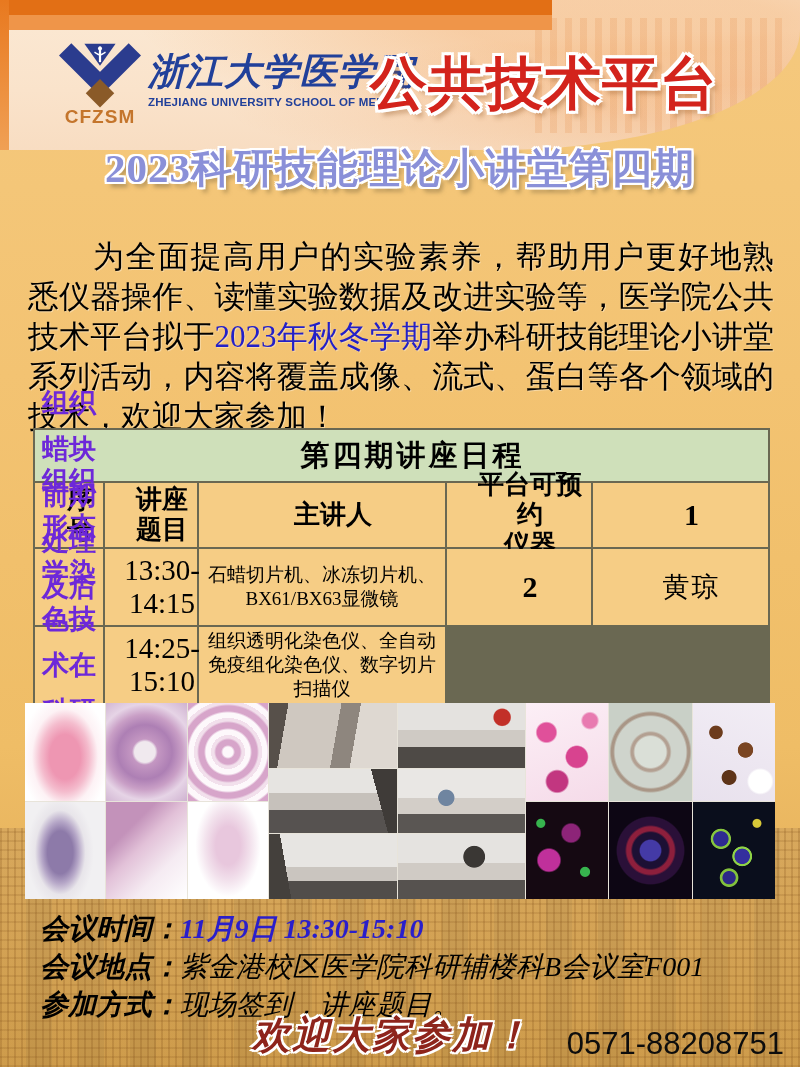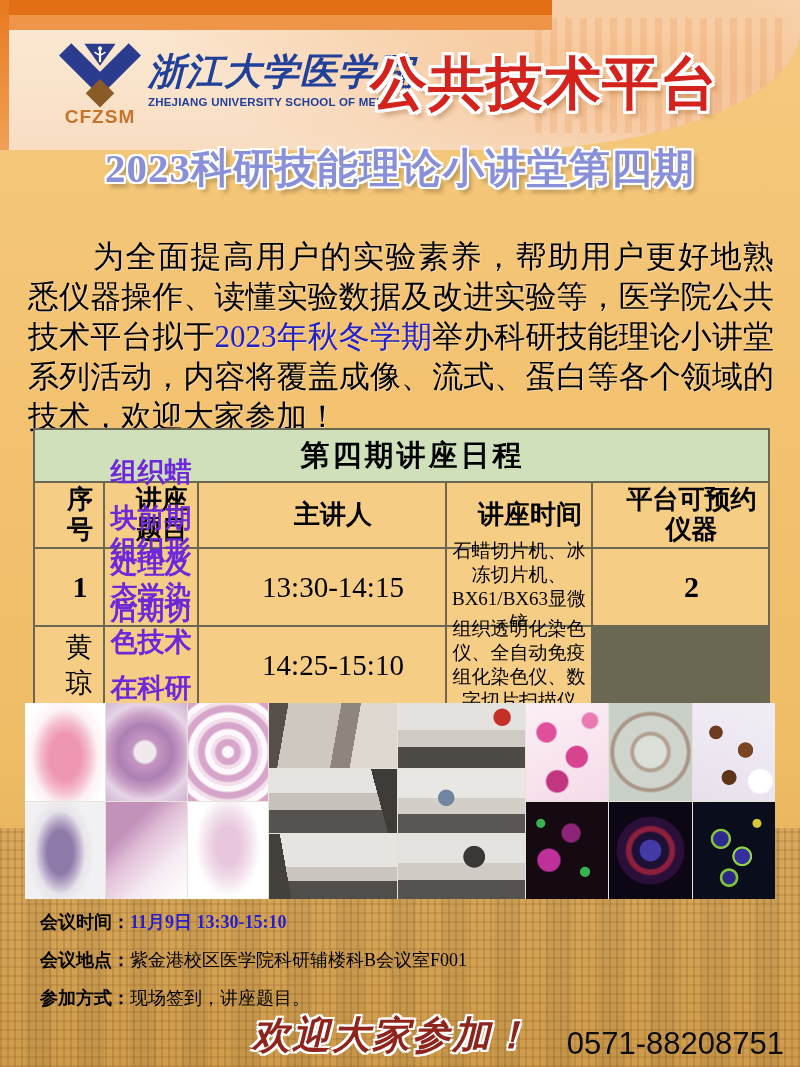--- a/index.html
+++ b/index.html
@@ -87,21 +87,21 @@
   .t-lab4{background:radial-gradient(circle at 38% 45%,#6f85a0 0 9%,rgba(0,0,0,0) 10%),linear-gradient(180deg,#e9e7e4 0 45%,#d3cec8 45% 70%,#5a5653 70% 100%);}
   .t-lab5{background:linear-gradient(80deg,#44403c 0 16%,rgba(0,0,0,0) 16%),linear-gradient(180deg,#e7e5e2 0 50%,#cac5bf 50% 72%,#514d4a 72% 100%);}
   .t-lab6{background:radial-gradient(circle at 60% 35%,#3a3734 0 12%,rgba(0,0,0,0) 13%),linear-gradient(180deg,#e5e3e0 0 44%,#d0cbc5 44% 70%,#56524f 70% 100%);}
   .t-ihc1{background:radial-gradient(circle at 25% 30%,#e0509a 0 10%,rgba(224,80,154,0) 12%),radial-gradient(circle at 62% 55%,#d8438f 0 14%,rgba(216,67,143,0) 16%),radial-gradient(circle at 38% 80%,#c23680 0 11%,rgba(194,54,128,0) 13%),radial-gradient(circle at 78% 18%,#e87ab0 0 7%,rgba(232,122,176,0) 9%),linear-gradient(160deg,#fceff6,#f5dbe9);}
   .t-ihc2{background:radial-gradient(circle at 50% 50%,#dadfd7 0 24%,#b3a092 27% 30%,#cfd4cc 33% 55%,#a99686 58% 61%,#c9d0c7 64% 100%);}
   .t-ihc3{background:radial-gradient(circle at 28% 30%,#6d3c1d 0 7%,rgba(0,0,0,0) 8%),radial-gradient(circle at 64% 48%,#7a4522 0 10%,rgba(0,0,0,0) 11%),radial-gradient(circle at 44% 76%,#5e3418 0 8%,rgba(0,0,0,0) 9%),radial-gradient(circle at 82% 80%,#fff 0 11%,rgba(255,255,255,0) 13%),linear-gradient(200deg,#f2edf5,#e8e1ed);}
   .t-fl1{background:radial-gradient(circle at 28% 60%,#c0309b 0 13%,rgba(0,0,0,0) 15%),radial-gradient(circle at 55% 32%,#8d2478 0 11%,rgba(0,0,0,0) 13%),radial-gradient(circle at 72% 72%,#37b44e 0 5%,rgba(0,0,0,0) 6%),radial-gradient(circle at 18% 22%,#37b44e 0 4%,rgba(0,0,0,0) 5%),#150912;}
   .t-fl2{background:radial-gradient(circle at 50% 50%,#443aa6 0 16%,rgba(0,0,0,0) 18%),radial-gradient(circle at 50% 50%,#1c1034 0 28%,#8d1f3c 31% 37%,#2a1038 40% 52%,rgba(0,0,0,0) 54%),#0d0614;}
   .t-fl3{background:radial-gradient(circle at 34% 38%,#2e2a90 0 9%,#86c53e 10% 12%,rgba(0,0,0,0) 13%),radial-gradient(circle at 60% 56%,#342e9e 0 10%,#8fd346 11% 13%,rgba(0,0,0,0) 14%),radial-gradient(circle at 44% 78%,#2c2888 0 7%,#82c13c 8% 10%,rgba(0,0,0,0) 11%),radial-gradient(circle at 78% 22%,#d8c838 0 4%,rgba(0,0,0,0) 5%),#0a0e1c;}
   
-  .info{position:absolute;left:40px;width:720px;font-size:18px;white-space:nowrap;}
+  .info{position:absolute;left:40px;width:720px;font-size:28px;white-space:nowrap;font-style:italic;}
   .info .lbl{font-weight:bold;color:#000;}
   .info .val{color:#000;}
   .info .val.blue{color:#2a1ecb;font-weight:bold;}
   .i1{top:910px;} .i2{top:948px;} .i3{top:986px;}
   .welcome{position:absolute;left:252px;top:1010px;font-size:38px;font-weight:bold;font-style:italic;
     color:#8e241b;letter-spacing:2px;white-space:nowrap;
     text-shadow:-2px -2px 0 #fff,2px -2px 0 #fff,-2px 2px 0 #fff,2px 2px 0 #fff,0 2px 0 #fff,0 -2px 0 #fff;}
   .phone{position:absolute;right:16px;top:1026px;font-size:31px;color:#0d0d0d;
     font-family:"Liberation Sans","DejaVu Sans",sans-serif;}
 </style>
@@ -140,21 +140,20 @@
   <div class="main-title">2023科研技能理论小讲堂第四期</div>
 
   <p class="intro"><span>为全面提高用户的实验素养，帮助用户更好地熟悉仪器操作、读懂实验数据及改进实验等，医学院公共技术平台拟于</span><span class="hl">2023年秋冬学期</span><span>举办科研技能理论小讲堂系列活动，内容将覆盖成像、流式、蛋白等各个领域的技术，欢迎大家参加！</span></p>
 
   <div class="sched">
     <div class="cell caption">第四期讲座日程</div>
 
     <div class="cell head">序号</div>
     <div class="cell head">讲座题目</div>
     <div class="cell head">主讲人</div>
-    <div class="cell head">讲座时间</div>
     <div class="cell head">
       <span>平台可预约</span>
       <span>仪器</span>
     </div>
 
     <div class="cell num">1</div>
     <div class="cell topic">组织蜡块前期处理及后期切片注意事项</div>
     <div class="cell time">13:30-14:15</div>
     <div class="cell instr">石蜡切片机、冰冻切片机、BX61/BX63显微镜</div>
 

